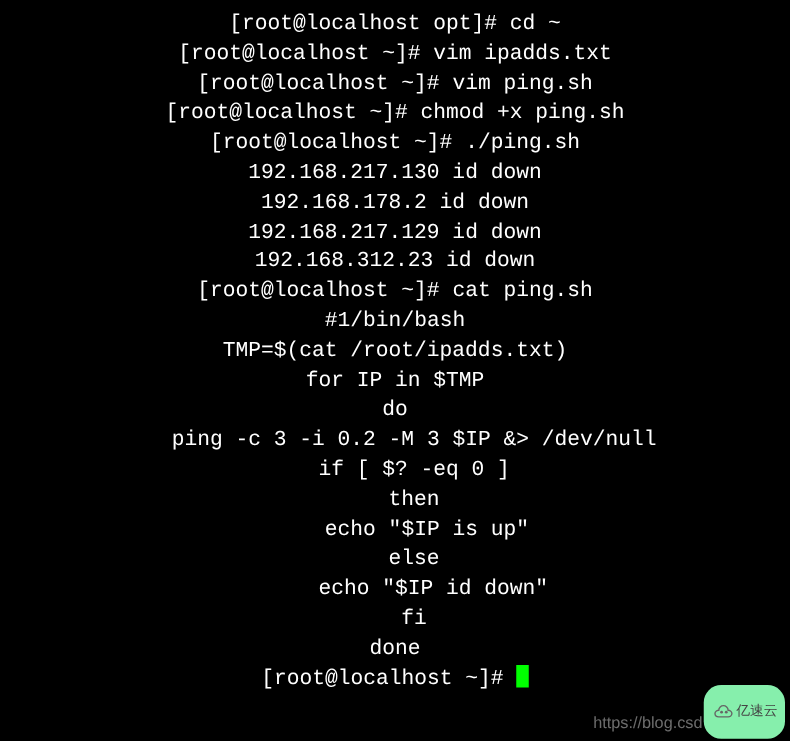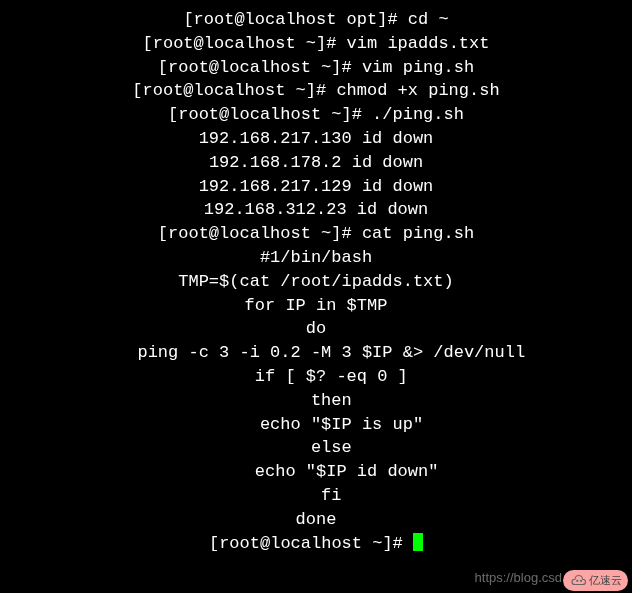--- a/index.html
+++ b/index.html
@@ -39,23 +39,23 @@
       bottom: 6px;
       right: 70px;
       color: rgba(180, 180, 180, 0.6);
       font-size: 13px;
       font-family: Arial, sans-serif;
     }
     .logo-badge {
       position: absolute;
       bottom: 2px;
       right: 4px;
-      background: #fca5a5;
+      background: #86efac;
       border-radius: 14px;
-      padding: 3px 6px;
+      padding: 14px 6px;
       display: flex;
       align-items: center;
       gap: 2px;
       font-size: 11px;
       color: #444;
       font-family: Arial, sans-serif;
     }
     .logo-icon {
       display: inline-block;
       width: 18px;

